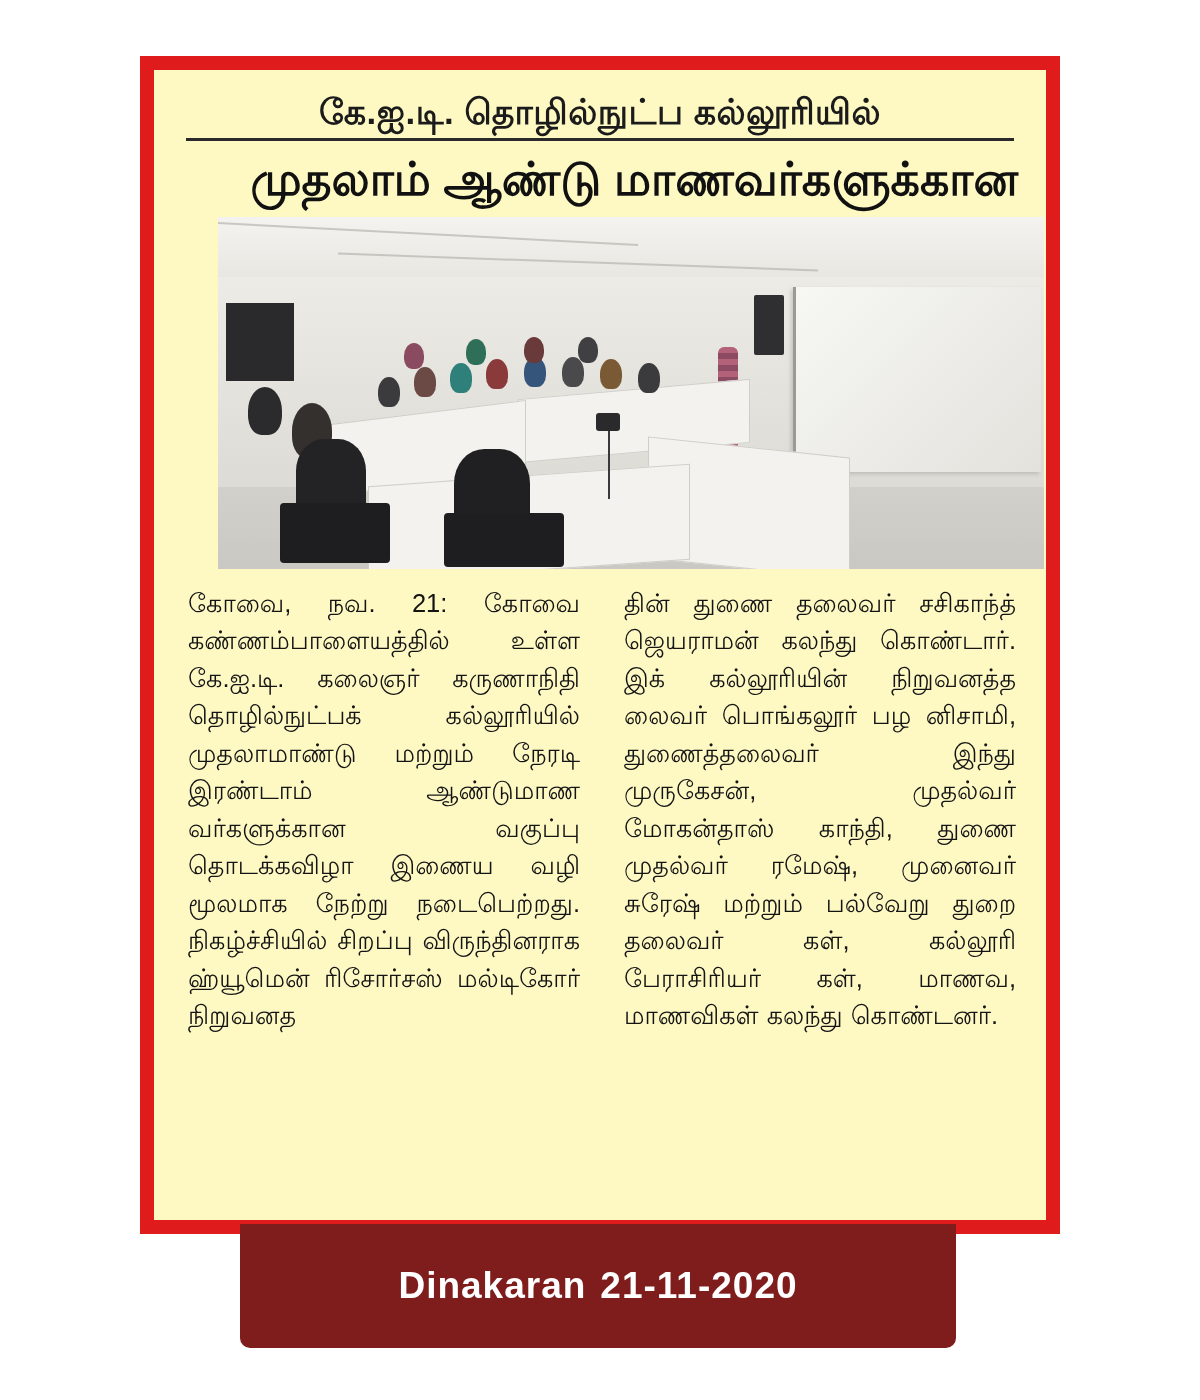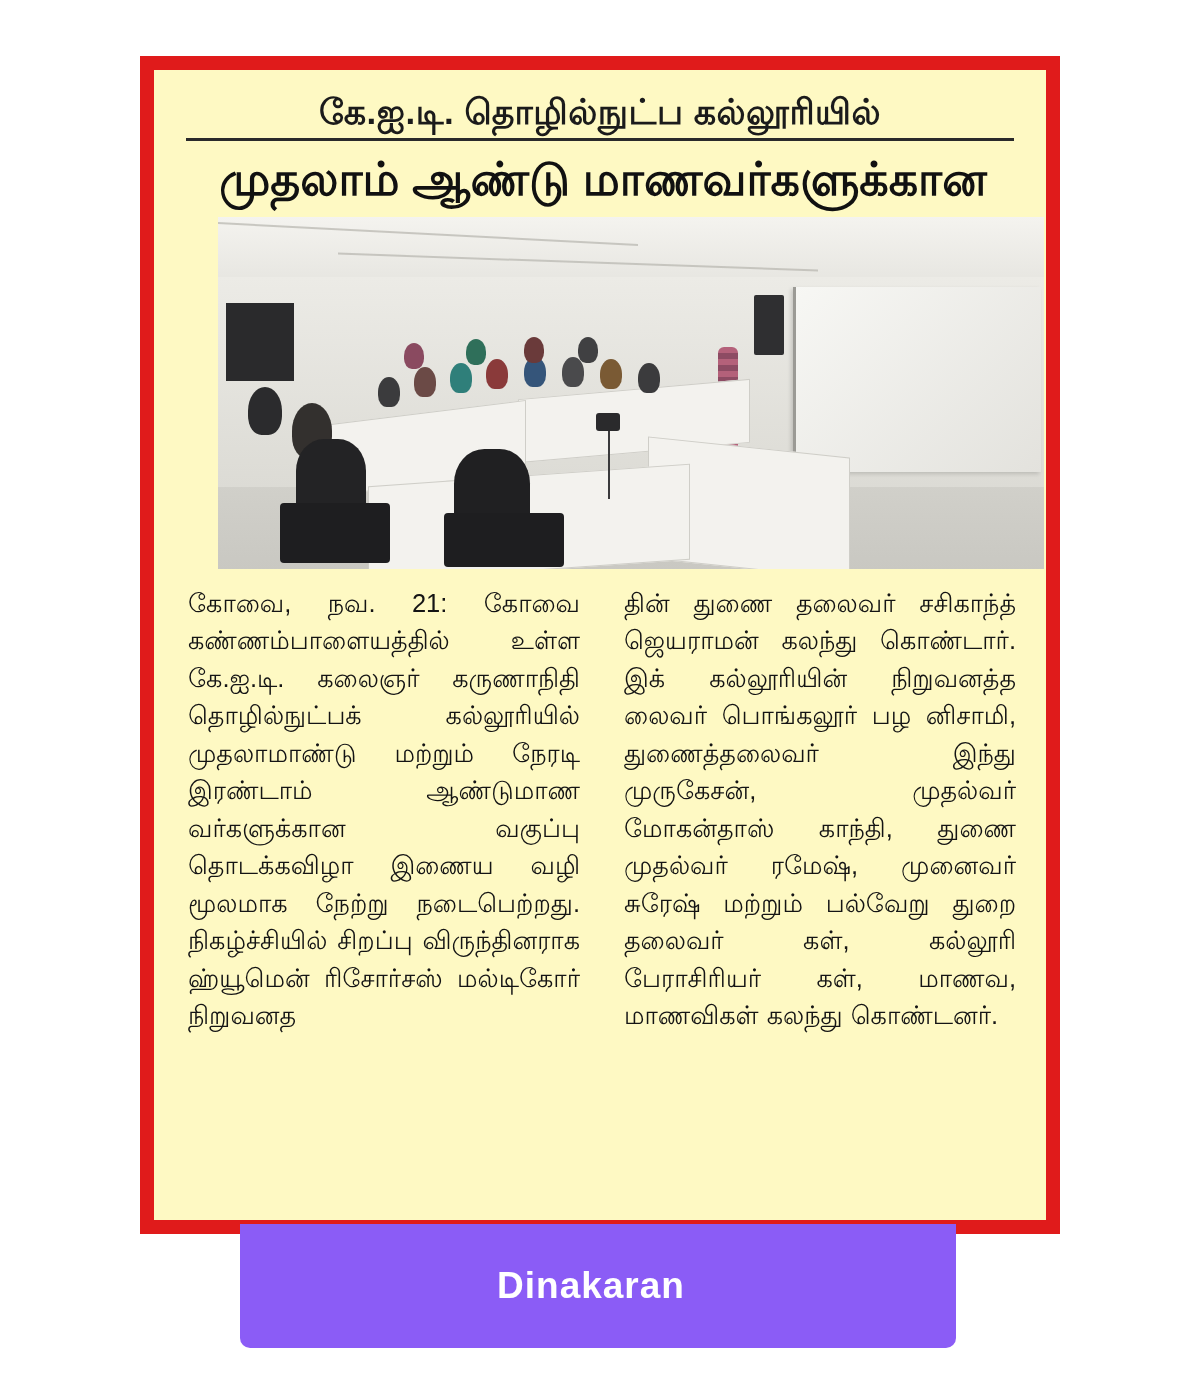--- a/index.html
+++ b/index.html
@@ -50,21 +50,21 @@
     border-bottom: 3px solid #2a2a2a;
     margin: 4px 10px 0 10px;
   }
   .headline {
     font-family: "Liberation Sans", sans-serif;
     font-weight: bold;
     font-size: 46px;
     line-height: 1.25;
     color: #111111;
     margin: 10px 6px 6px 6px;
-    text-align: center;
+    text-align: right;
     padding-left: 6px;
   }
 
   
   .photo-wrap {
     margin: 8px 6px 0 42px;
     width: 826px;
     height: 352px;
     position: relative;
     overflow: hidden;
@@ -147,21 +147,21 @@
   }
   .col p { margin: 0; }
 
   
   .caption-tab {
     position: absolute;
     left: 240px;
     top: 1224px;
     width: 716px;
     height: 124px;
-    background: #8b5cf6;
+    background: #7f1d1d;
     border-bottom-left-radius: 10px;
     border-bottom-right-radius: 10px;
     display: flex;
     align-items: center;
     justify-content: center;
   }
   .caption-text {
     color: #ffffff;
     font-family: "Liberation Sans", sans-serif;
     font-weight: bold;
@@ -229,15 +229,16 @@
       <div class="col">
         <p>தின் துணை தலைவர் சசிகாந்த் ஜெயராமன் கலந்து கொண்டார். இக் கல்லூரியின் நிறுவனத்த லைவர் பொங்கலூர் பழ னிசாமி, துணைத்தலைவர் இந்து முருகேசன், முதல்வர் மோகன்தாஸ் காந்தி, துணை முதல்வர் ரமேஷ், முனைவர் சுரேஷ் மற்றும் பல்வேறு துறை தலைவர் கள், கல்லூரி பேராசிரியர் கள், மாணவ, மாணவிகள் கலந்து கொண்டனர்.</p>
       </div>
     </div>
 
   </div>
 
   <div class="caption-tab">
     <div class="caption-text">Dinakaran</div>
     <div class="caption-text"><span class="sp"></span></div>
+    <div class="caption-text">21-11-2020</div>
   </div>
 
 </div>
 
 </body></html>

